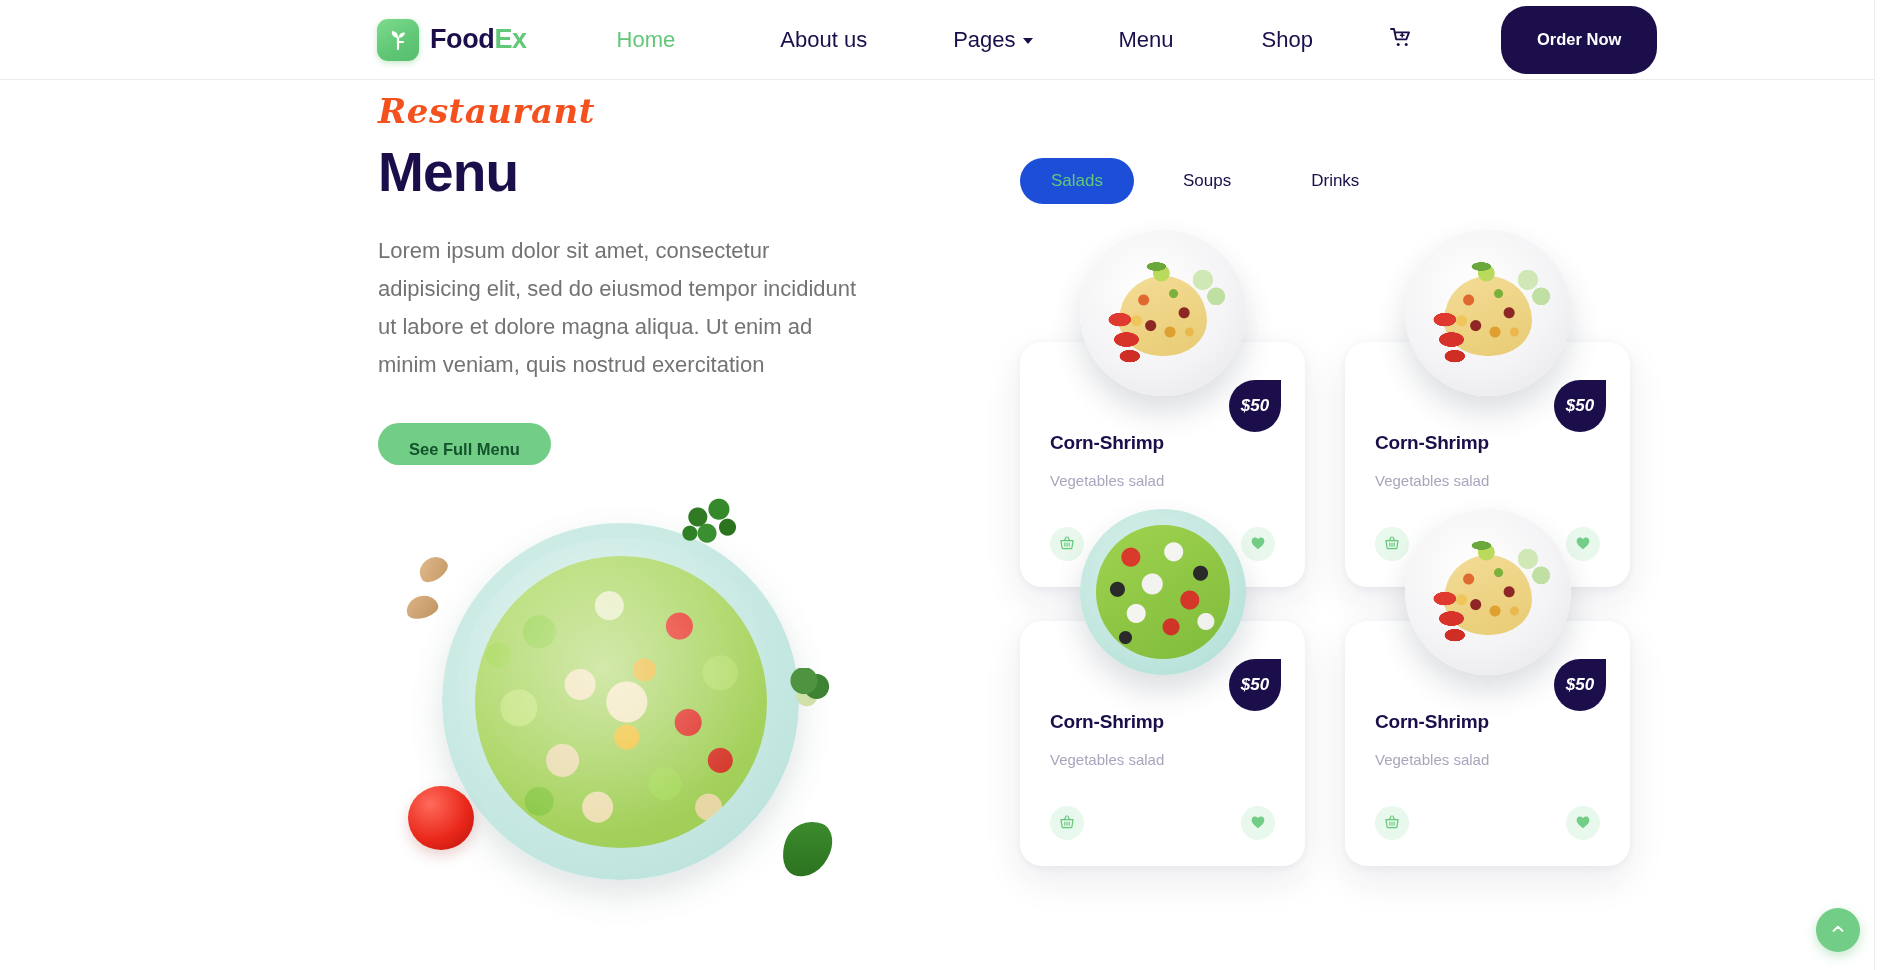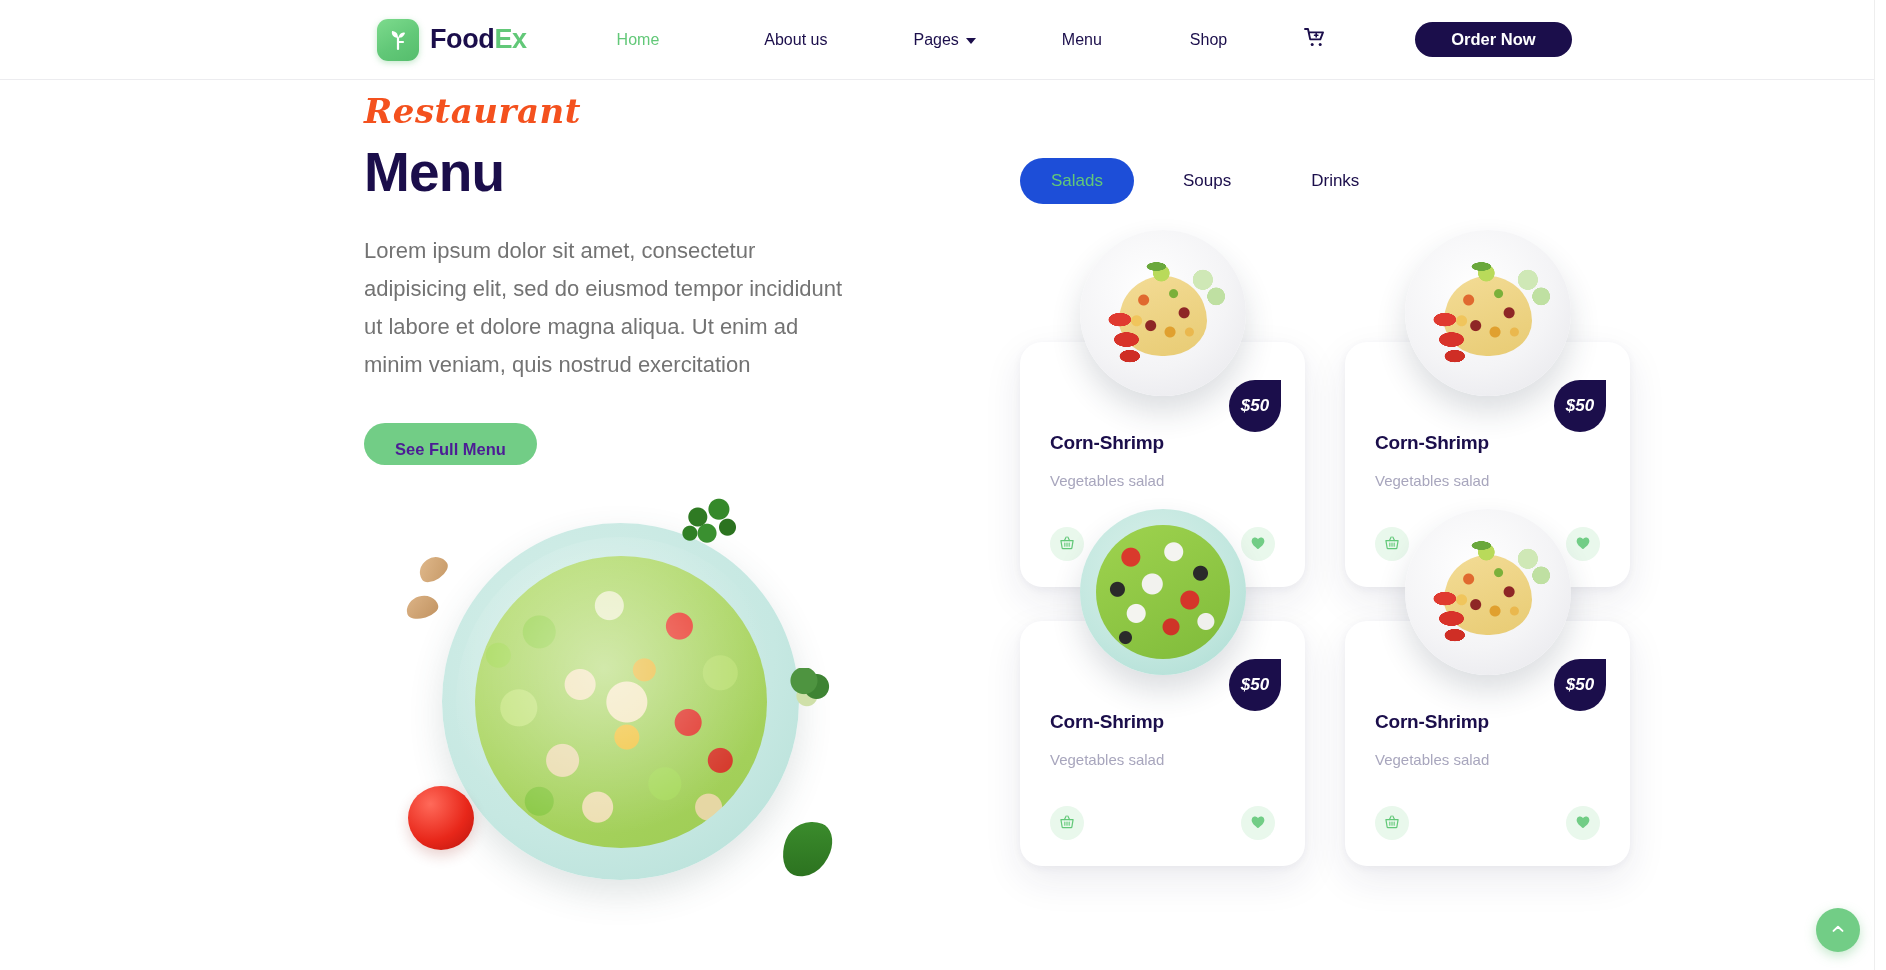--- a/index.html
+++ b/index.html
@@ -54,21 +54,21 @@
   }
   .logo-text .a { color: #1b0e4b; }
   .logo-text .b { color: #62c878; }
 
   .nav {
     display: flex;
     align-items: center;
     margin-left: 86px;
   }
   .nav-item {
-    font-size: 16px;
+    font-size: 22px;
     color: #1b0e4b;
     padding: 0 4px;
     cursor: pointer;
     white-space: nowrap;
     display: flex;
     align-items: center;
     gap: 7px;
   }
   .nav-item.active { color: #62c878; }
   .nav-gap-1 { width: 97px; }
@@ -86,21 +86,21 @@
   }
   .cart-btn {
     display: flex;
     align-items: center;
     justify-content: center;
     cursor: pointer;
   }
 
   .order-btn {
     margin-left: 88px;
-    height: 35px;
+    height: 68px;
     padding: 0 36px;
     border-radius: 26px;
     background: #1b0e4b;
     color: #ffffff;
     font-size: 16.5px;
     font-weight: 700;
     border: none;
     cursor: pointer;
     white-space: nowrap;
     font-family: "Liberation Sans", sans-serif;
@@ -109,21 +109,21 @@
   
   .main {
     position: relative;
     width: 1874px;
     height: 889px;
   }
 
   
   .left {
     position: absolute;
-    left: 364px;
+    left: 378px;
     top: 13px;
     width: 500px;
   }
   .script-title {
     font-family: "DejaVu Serif", serif;
     font-style: italic;
     font-size: 34px;
     font-weight: 700;
     color: #f4511e;
     letter-spacing: .5px;
@@ -145,21 +145,21 @@
     width: 492px;
   }
   .cta {
     margin-top: 40px;
     display: inline-block;
     height: 42px;
     line-height: 52px;
     padding: 0 31px;
     border-radius: 26px;
     background: #72cd86;
-    color: #4c1d95;
+    color: #14532d;
     font-size: 16.5px;
     font-weight: 700;
     border: none;
     cursor: pointer;
     font-family: "Liberation Sans", sans-serif;
   }
 
   
   .hero-img {
     position: absolute;

